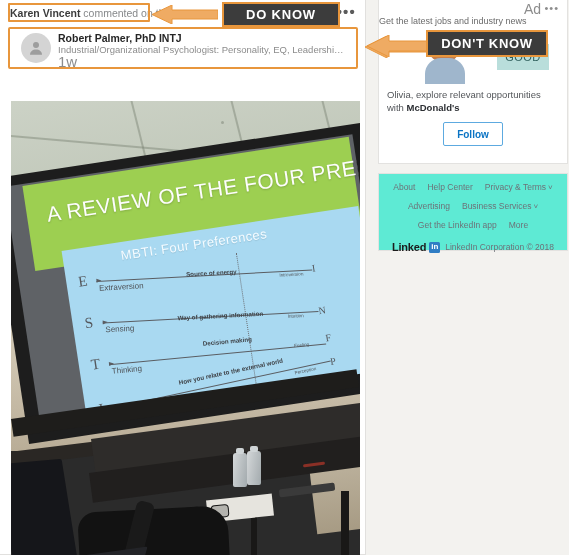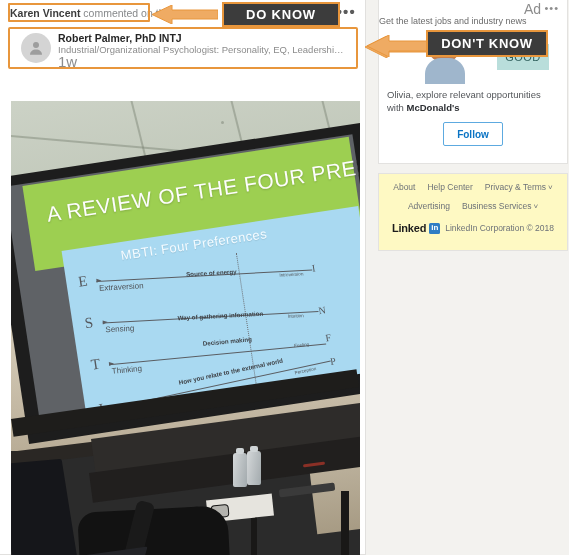--- a/index.html
+++ b/index.html
@@ -286,21 +286,21 @@
   }
   .ad-copy b{color:#2c2f33;font-weight:bold;}
   .follow-btn{
     position:absolute;left:50%;transform:translateX(-50%);top:122px;
     width:58px;height:22px;border:1.5px solid #5daae0;border-radius:2px;background:#fff;
     display:flex;align-items:center;justify-content:center;
   }
   .follow-btn span{color:#0b74c4;font-size:10px;font-weight:bold;}
 
   .footer-card{
-    position:absolute;left:7px;top:173px;width:190px;height:78px;background:#fef9c3;
+    position:absolute;left:7px;top:173px;width:190px;height:78px;background:#5eead4;
     border:1px solid #e3e2e0;box-sizing:border-box;
   }
   .f-row{display:flex;justify-content:center;align-items:center;gap:12px;margin-top:8px;}
   .f-link{font-size:8.5px;color:#6d7278;white-space:nowrap;line-height:11px;cursor:pointer;}
   .caret{font-size:8px;color:#6d7278;margin-left:2px;}
   .f-brand{
     display:flex;justify-content:center;align-items:center;gap:3px;margin-top:10px;
   }
   .f-brand .li-word{font-size:11px;font-weight:bold;color:#1c1c1c;letter-spacing:-.2px;}
   .f-brand .li-box{
@@ -505,20 +505,24 @@
         <span class="f-link">
           <span>Privacy &amp; Terms</span><span class="caret">˅</span>
         </span>
       </div>
       <div class="f-row">
         <span class="f-link">Advertising</span>
         <span class="f-link">
           <span>Business Services</span><span class="caret">˅</span>
         </span>
       </div>
+      <div class="f-row">
+        <span class="f-link">Get the LinkedIn app</span>
+        <span class="f-link">More</span>
+      </div>
       <div class="f-brand">
         <span class="li-word">Linked</span>
         <span class="li-box">in</span>
         <span class="li-copy">LinkedIn Corporation © 2018</span>
       </div>
     </div>
 
     <div class="arrow-rt">
       <svg width="74" height="22" viewBox="0 0 74 22" aria-hidden="true">
         <polygon points="0,11 22,0 22,6 74,6 74,16 22,16 22,22" fill="#efab63" stroke="#e8963c" stroke-width="1"></polygon>

